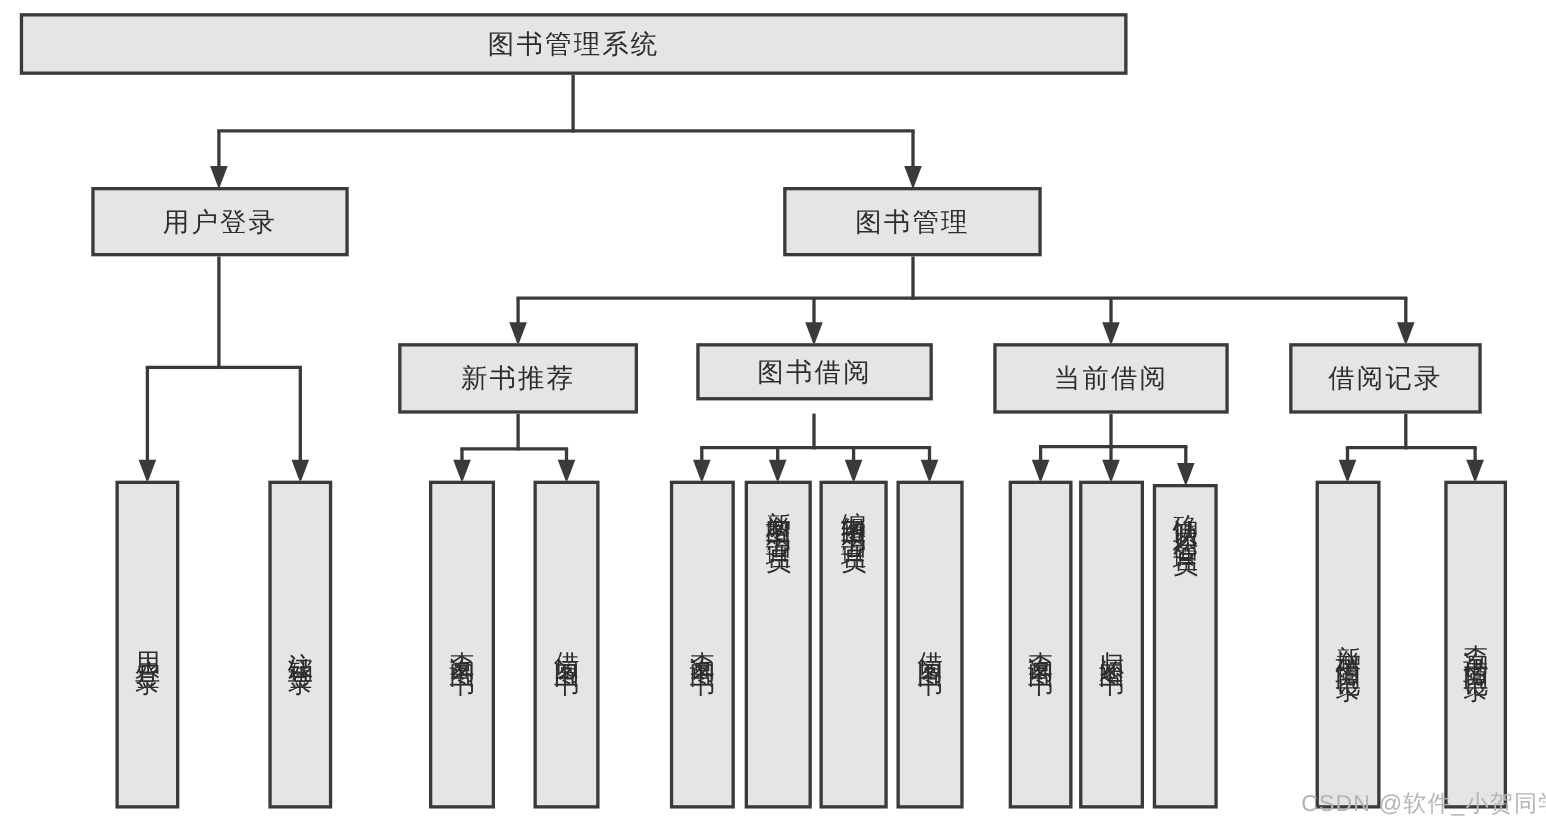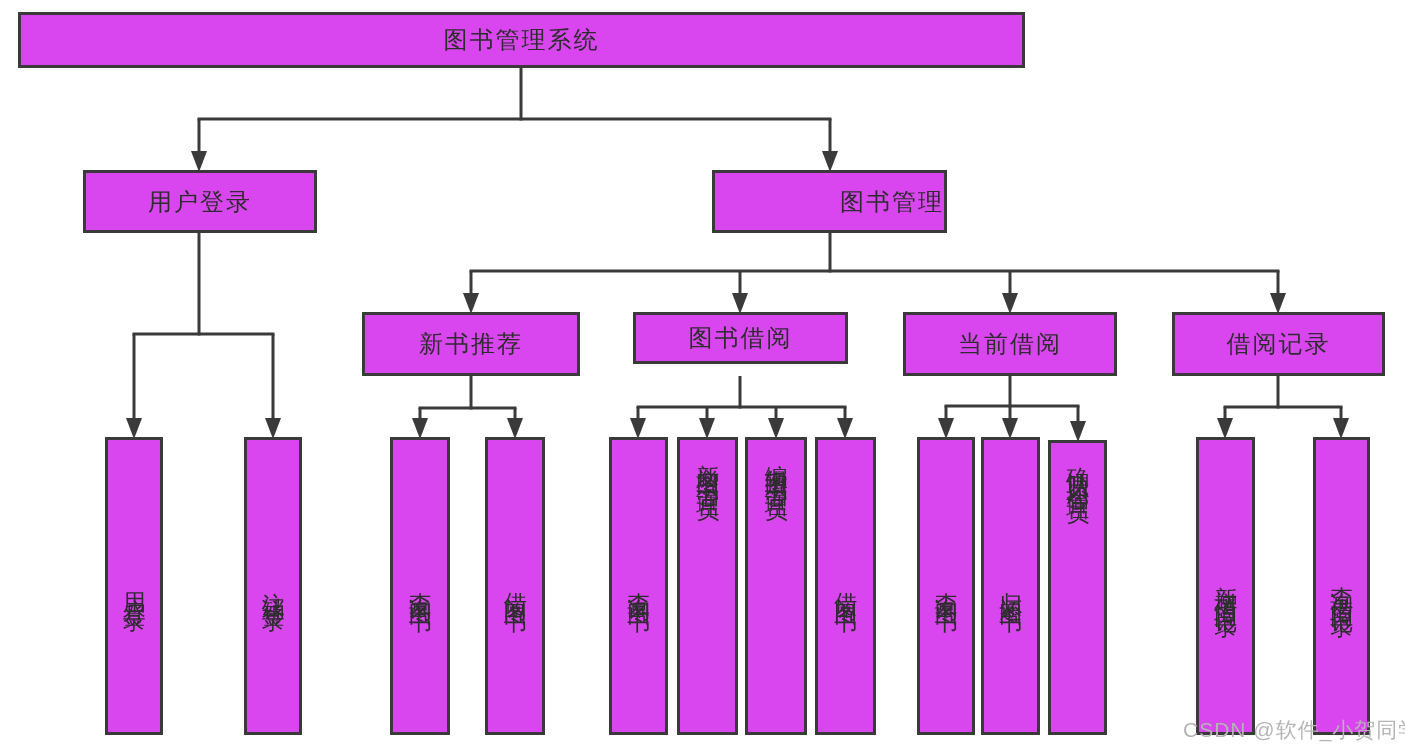--- a/index.html
+++ b/index.html
@@ -22,21 +22,21 @@
   }
   svg.connectors {
     position: absolute;
     left: 0; top: 0;
     width: 1405px; height: 747px;
     z-index: 1;
   }
   .node {
     position: absolute;
     border: 3px solid var(--line);
-    background: #d946ef;
+    background: #e5e5e5;
     color: var(--text);
     display: flex;
     align-items: center;
     justify-content: center;
     z-index: 2;
   }
   .h-node {
     font-size: 24px;
     letter-spacing: 2px;
     white-space: nowrap;
@@ -149,34 +149,34 @@
     </g>
   </svg>
 
   <div class="node h-node" style="left:18px; top:12px; width:1007px; height:56px;">
     <span>图书管理系统</span>
   </div>
 
   <div class="node h-node" style="left:83px; top:170px; width:234px; height:63px;">
     <span>用户登录</span>
   </div>
-  <div class="node h-node" style="left:712px; top:170px; width:235px; height:63px;justify-content:flex-end;">
+  <div class="node h-node" style="left:712px; top:170px; width:235px; height:63px;">
     <span>图书管理</span>
   </div>
 
   <div class="node h-node" style="left:362px; top:312px; width:218px; height:64px;text-align:right;">
     <span>新书推荐</span>
   </div>
   <div class="node h-node" style="left:633px; top:312px; width:215px; height:52px;">
     <span>图书借阅</span>
   </div>
   <div class="node h-node" style="left:903px; top:312px; width:214px; height:64px;">
     <span>当前借阅</span>
   </div>
-  <div class="node h-node" style="left:1172px; top:312px; width:213px; height:64px;">
+  <div class="node h-node" style="left:1172px; top:312px; width:175px; height:64px;">
     <span>借阅记录</span>
   </div>
 
   <div class="node leaf" style="left:105px; top:437px; width:58px; height:298px;">
     <span class="v-label">用户登录</span>
   </div>
   <div class="node leaf" style="left:244px; top:437px; width:58px; height:298px;">
     <span class="v-label">注销登录</span>
   </div>
 

